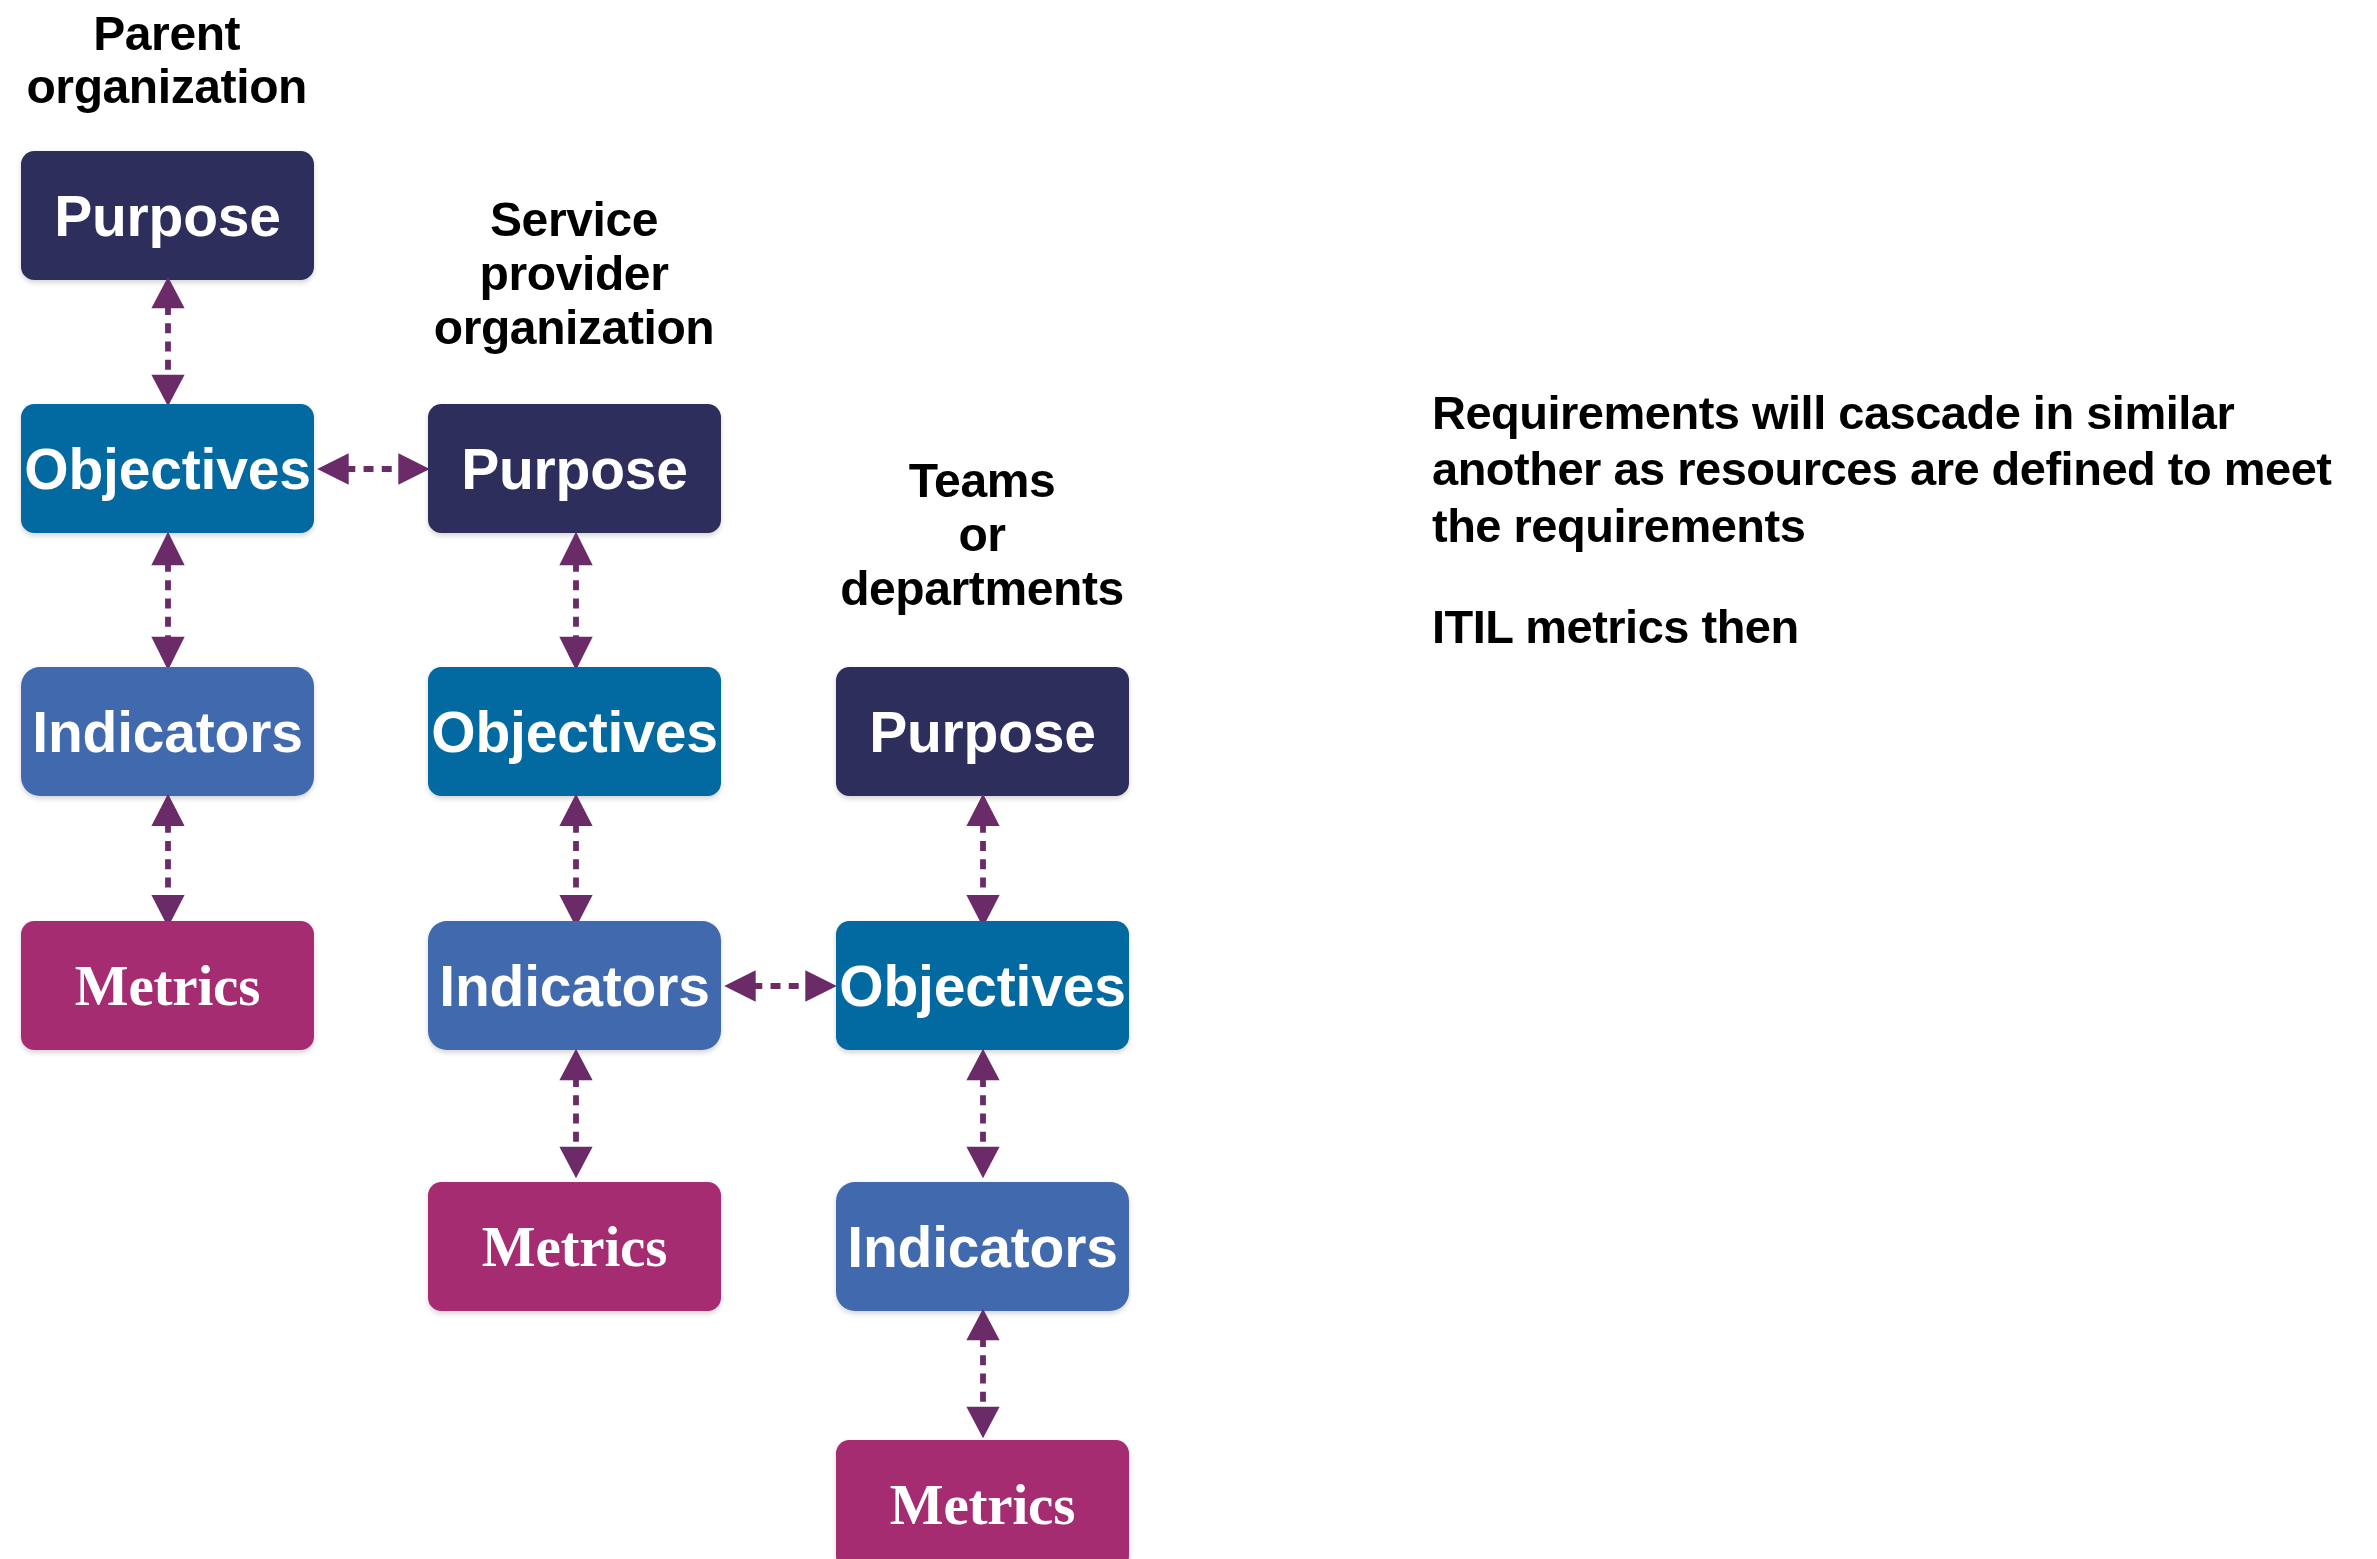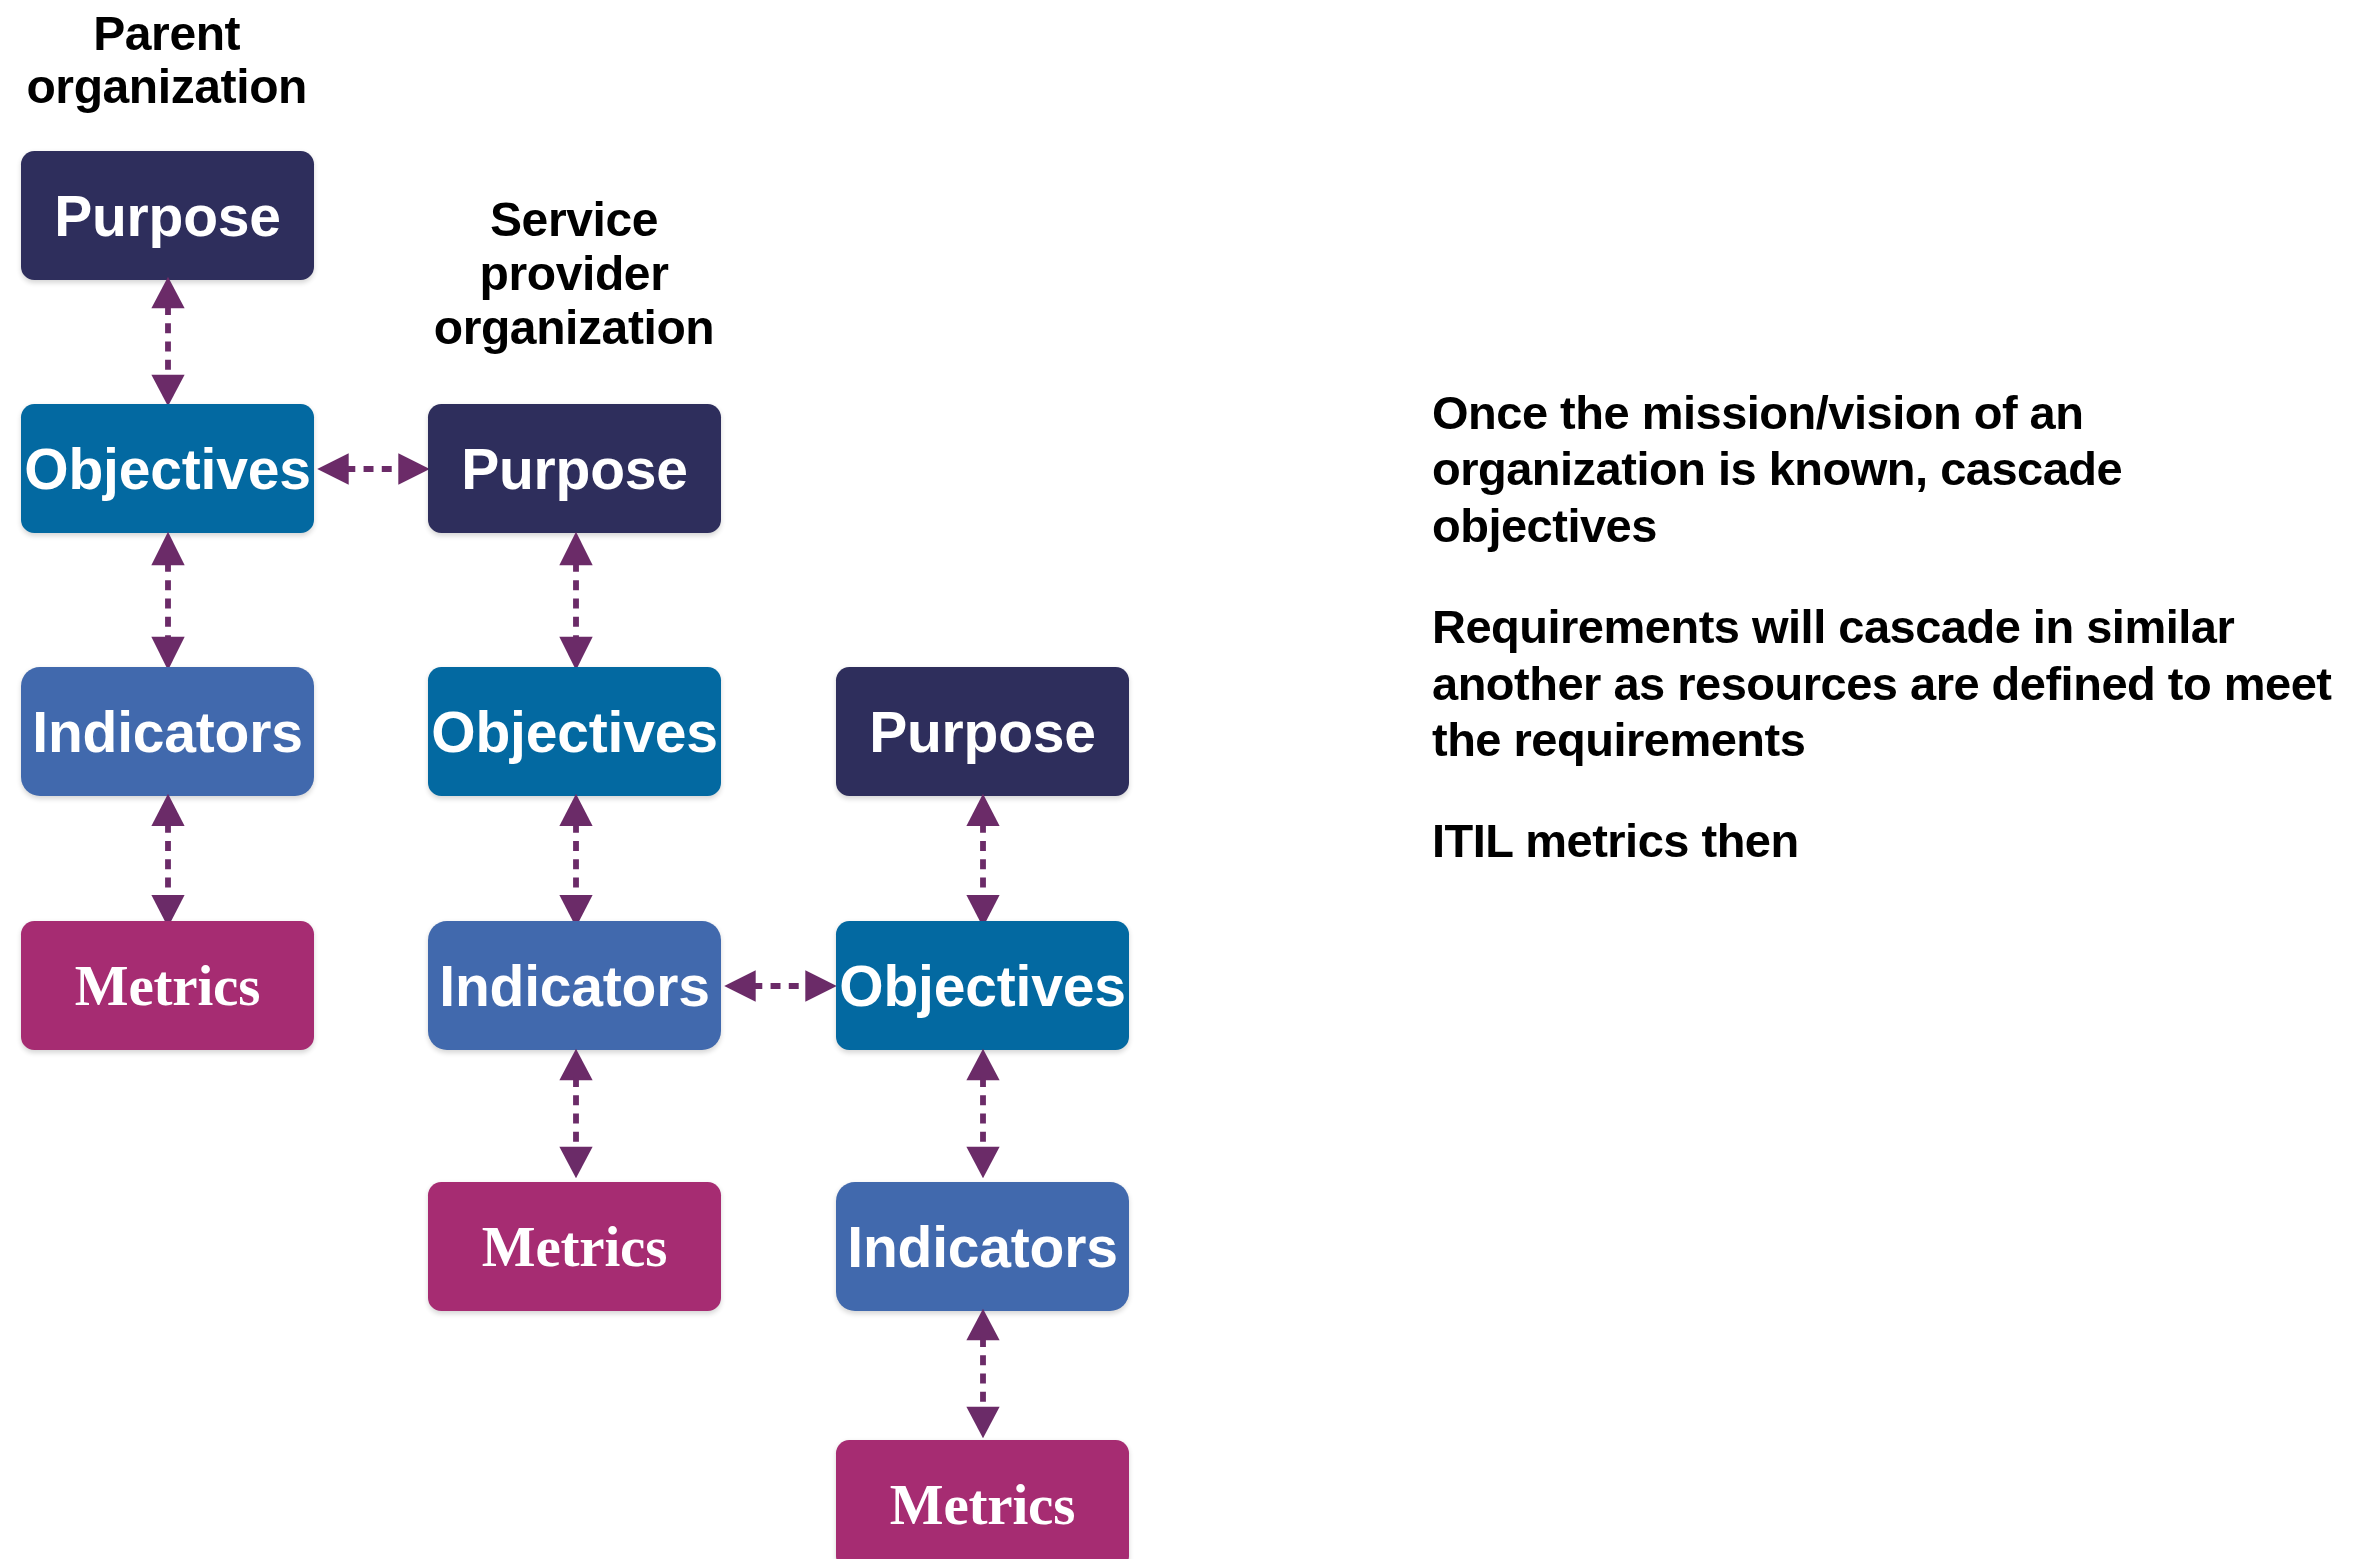--- a/index.html
+++ b/index.html
@@ -172,20 +172,23 @@
   </div>
 
   <div class="conn" style="left:722px; top:962px; width:117px; height:48px;">
     <svg width="117" height="48" viewBox="0 0 140 58">
       <polygon points="2,29 40,10 40,48" fill="#6B2B68"></polygon>
       <line x1="36" y1="29" x2="104" y2="29" stroke="#6B2B68" stroke-width="7" stroke-dasharray="12 10"></line>
       <polygon points="138,29 100,10 100,48" fill="#6B2B68"></polygon>
     </svg>
   </div>
 
+  <div class="col-header" style="left:782px; top:454px; width:400px;">Teams
+or
+departments</div>
 
   <div class="node purpose" style="left:836px; top:667px; width:293px; height:129px;">
     <span>Purpose</span>
   </div>
 
   <div class="conn" style="left:958px; top:792px; width:50px; height:137px;">
     <svg width="50" height="137" viewBox="0 0 60 165">
       <polygon points="30,2 50,41 10,41" fill="#6B2B68"></polygon>
       <line x1="30" y1="37" x2="30" y2="128" stroke="#6B2B68" stroke-width="7" stroke-dasharray="12 10"></line>
       <polygon points="30,163 50,124 10,124" fill="#6B2B68"></polygon>
@@ -214,19 +217,18 @@
       <line x1="30" y1="36" x2="30" y2="124" stroke="#6B2B68" stroke-width="7" stroke-dasharray="12 10"></line>
       <polygon points="30,158 50,120 10,120" fill="#6B2B68"></polygon>
     </svg>
   </div>
 
   <div class="node metrics" style="left:836px; top:1440px; width:293px; height:129px;">
     <span>Metrics</span>
   </div>
 
   <div class="notes">
-    <p class="note-para">Once the mission/vision of an organization is known, cascade objectives</p>
     <p class="note-para">Requirements will cascade in similar another as resources are defined to meet the requirements</p>
     <p class="note-para">ITIL metrics then</p>
   </div>
 
 </div>
 
 
 </body></html>

